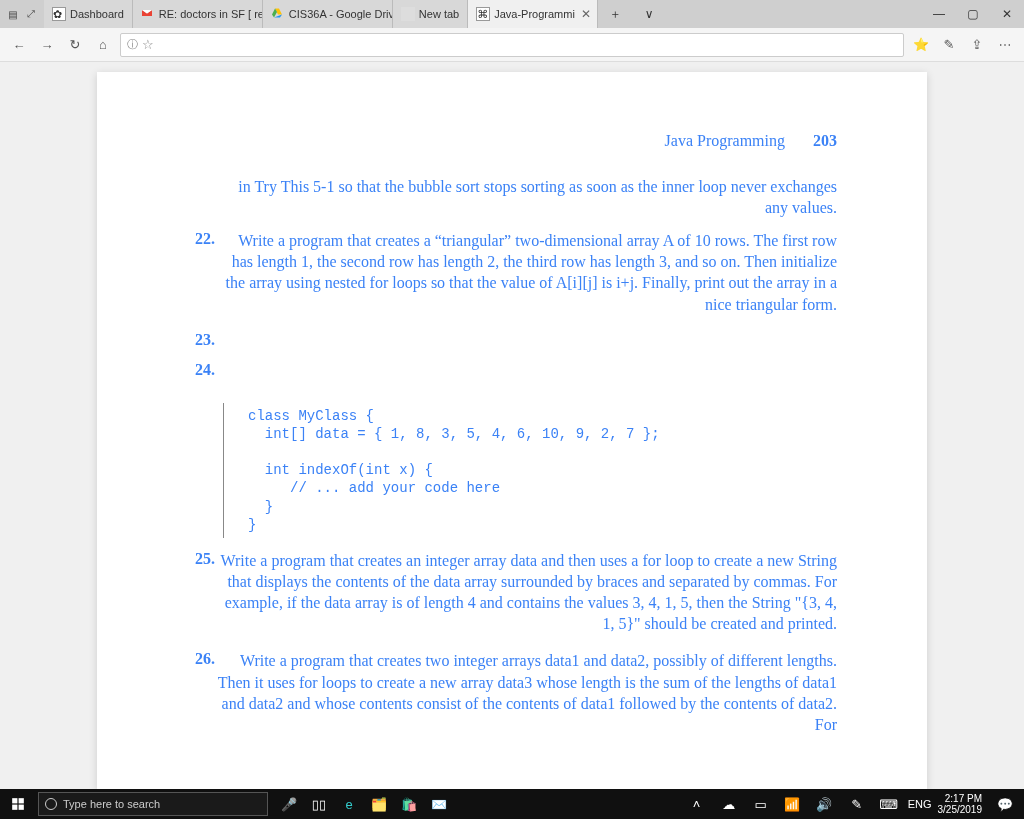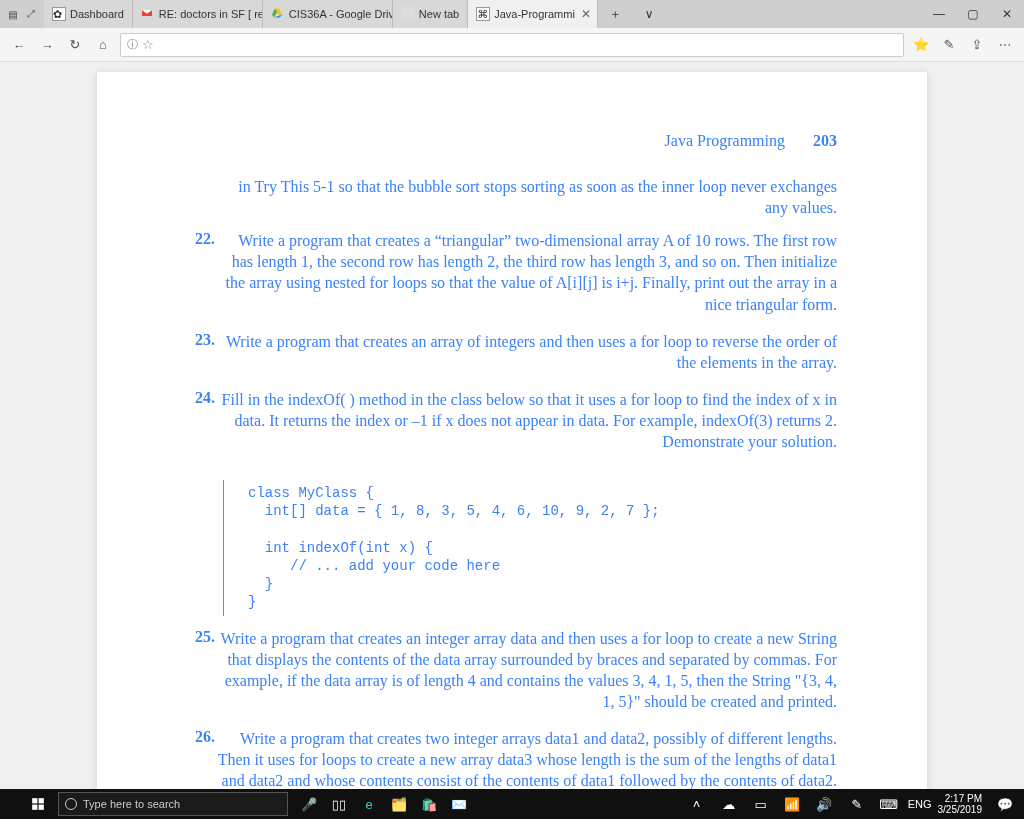--- a/index.html
+++ b/index.html
@@ -30,21 +30,21 @@
   .runhead { text-align: right; font-size: 16px; margin-bottom: 26px; }
   .runhead .t { font-style: normal; }
   .runhead .pn { margin-left: 24px; font-weight: bold; }
   .para { font-size: 16px; line-height: 1.32; margin-bottom: 4px; text-align: right; }
   .item { display: flex; gap: 0; margin-top: 12px; }
   .item .num { flex: 0 0 28px; font-weight: bold; text-align: right; }
   .item .txt { flex: 1; }
   .codeblock { font-family: "Courier New", monospace; font-size: 14px; line-height: 1.3; border-left: 1px solid #888; padding: 4px 24px; margin: 24px 0 8px 36px; white-space: pre; }
 
   
-  .taskbar { position: absolute; bottom: 0; left: 0; right: 0; height: 30px; background: #101010; display: flex; align-items: center; color: #fff; font-size: 11px; padding-left: 20px; }
+  .taskbar { position: absolute; bottom: 0; left: 0; right: 0; height: 30px; background: #101010; display: flex; align-items: center; color: #fff; font-size: 11px; }
   .taskbar .start { width: 36px; height: 30px; display: inline-flex; align-items: center; justify-content: center; cursor: pointer; }
   .taskbar .start svg { width: 14px; height: 14px; }
   .search { display: flex; align-items: center; background: #1a1a1a; border: 1px solid #555; height: 24px; width: 230px; padding: 0 6px; gap: 6px; margin-left: 2px; }
   .search .circ { width: 12px; height: 12px; border: 1.5px solid #ccc; border-radius: 50%; }
   .search span { color: #ccc; }
   .tb-icons { display: flex; align-items: center; gap: 4px; margin-left: 8px; }
   .tb-ico { width: 26px; height: 30px; display: inline-flex; align-items: center; justify-content: center; cursor: pointer; font-size: 13px; }
   .tray { display: flex; align-items: center; gap: 6px; padding: 0 6px; }
   .tray .clk { text-align: right; line-height: 1.1; font-size: 10px; padding-right: 4px; }
 
@@ -128,26 +128,24 @@
 
     <div class="para" style="margin-left:36px">in Try This 5-1 so that the bubble sort stops sorting as soon as the inner loop never exchanges any values.</div>
 
     <div class="item">
       <div class="num">22.</div>
       <div class="txt para">Write a program that creates a “triangular” two-dimensional array A of 10 rows. The first row has length 1, the second row has length 2, the third row has length 3, and so on. Then initialize the array using nested for loops so that the value of A[i][j] is i+j. Finally, print out the array in a nice triangular form.</div>
     </div>
 
     <div class="item">
       <div class="num">23.</div>
-      <div class="txt para">Write a program that creates an array of integers and then uses a for loop to reverse the order of the elements in the array.</div>
     </div>
 
     <div class="item">
       <div class="num">24.</div>
-      <div class="txt para">Fill in the indexOf( ) method in the class below so that it uses a for loop to find the index of x  in data.  It returns the index or –1 if x does not appear in data. For example, indexOf(3) returns 2. Demonstrate your solution.</div>
     </div>
 
     <div class="codeblock">class MyClass {
   int[] data = { 1, 8, 3, 5, 4, 6, 10, 9, 2, 7 };
 
   int indexOf(int x) {
      // ... add your code here
   }
 }</div>
 

